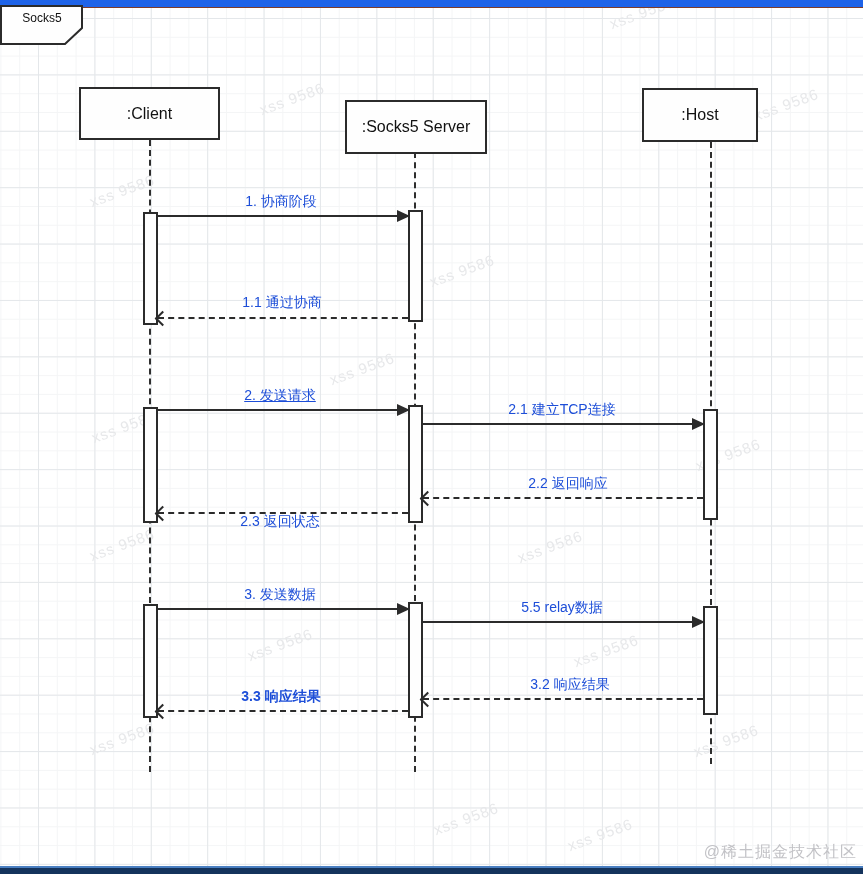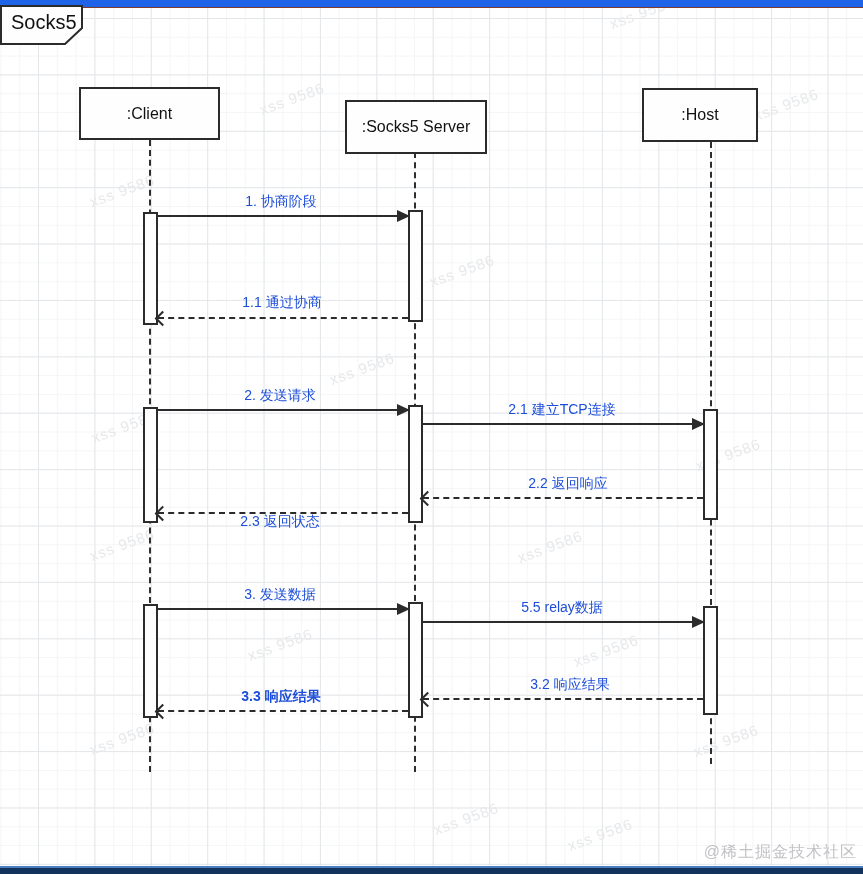--- a/index.html
+++ b/index.html
@@ -26,21 +26,21 @@
     background:#1e63e8; border-bottom:1px solid #7e3b2a; z-index:6;
   }
   .bottom-bar{
     position:absolute; left:0; bottom:0; width:863px; height:8px;
     background:#14335c; border-top:2px solid #4a7fc1; box-sizing:border-box; z-index:6;
   }
   
   .frame-tab{position:absolute; left:0; top:5px; width:84px; height:40px; z-index:7;}
   .frame-tab-label{
     position:absolute; left:11px; top:11px; width:62px; text-align:center;
-    font-size:20px; color:#111; z-index:8;
+    font-size:12px; color:#111; z-index:8;
   }
   
   .wm{
     position:absolute; font-size:15px; letter-spacing:1px; color:#e7e8ea;
     transform:rotate(-20deg); white-space:nowrap; z-index:1; user-select:none;
   }
   .credit{
     position:absolute; right:6px; top:842px; font-size:16px; color:#c2c2c6;
     letter-spacing:1px; z-index:5;
   }
@@ -139,21 +139,21 @@
   <div class="activation" style="left:408px; top:602px; height:116px;"></div>
   <div class="activation" style="left:703px; top:606px; height:109px;"></div>
 
   <div class="msg solid head-right" style="left:158px; top:215px; width:250px;"></div>
   <div class="msg-label" style="left:171px; top:193px;">1. 协商阶段</div>
 
   <div class="msg dashed head-left-open" style="left:158px; top:317px; width:250px;"></div>
   <div class="msg-label" style="left:172px; top:294px;">1.1 通过协商</div>
 
   <div class="msg solid head-right" style="left:158px; top:409px; width:250px;"></div>
-  <div class="msg-label" style="left:170px; top:387px;">2. 发送请求</div>
+  <div class="msg-label" style="left:170px; top:387px;text-decoration:underline;">2. 发送请求</div>
 
   <div class="msg solid head-right" style="left:423px; top:423px; width:280px;"></div>
   <div class="msg-label" style="left:452px; top:401px;">2.1 建立TCP连接</div>
 
   <div class="msg dashed head-left-open" style="left:423px; top:497px; width:280px;"></div>
   <div class="msg-label" style="left:458px; top:475px;">2.2 返回响应</div>
 
   <div class="msg dashed head-left-open" style="left:158px; top:512px; width:250px;"></div>
   <div class="msg-label" style="left:170px; top:513px;">2.3 返回状态</div>
 

